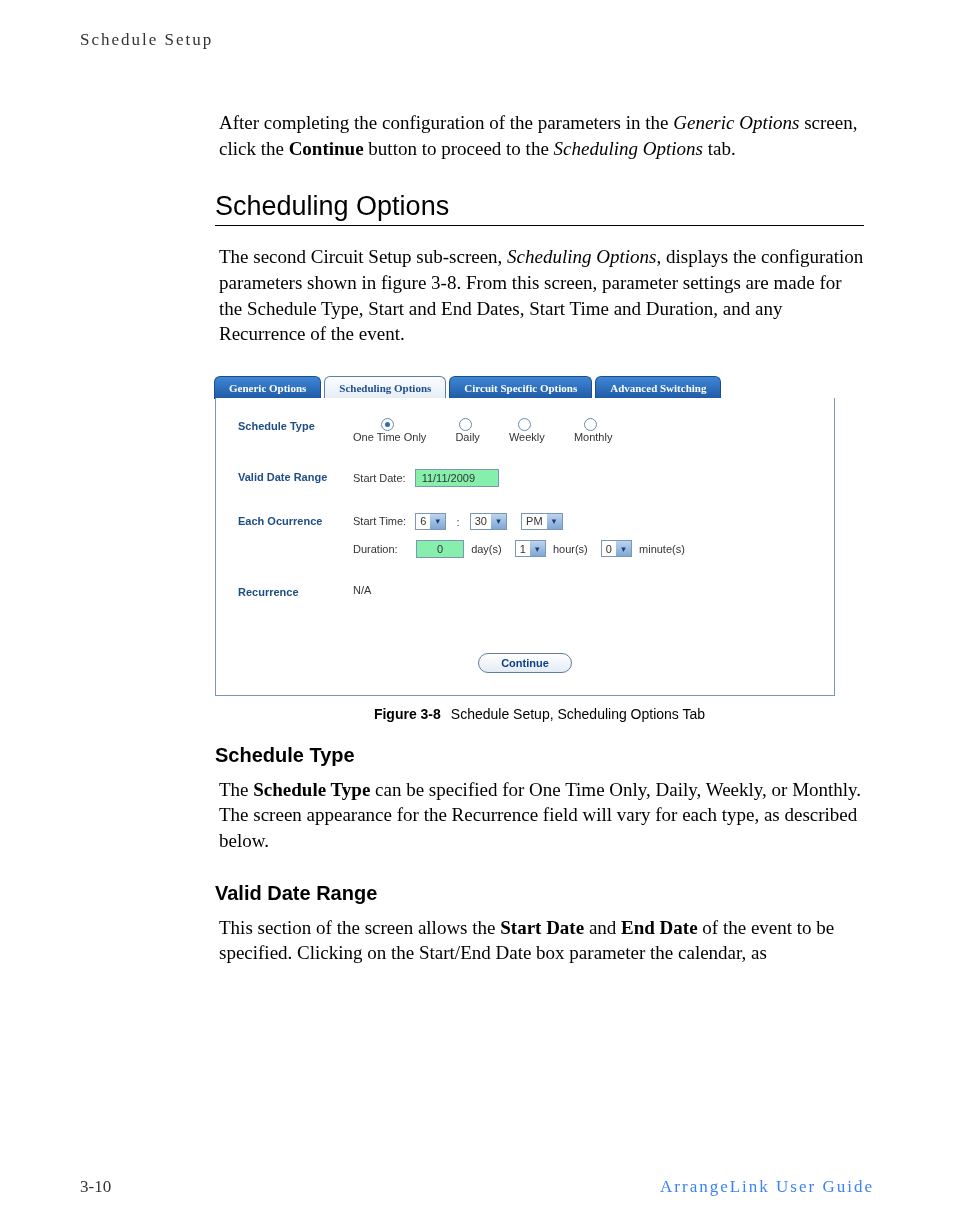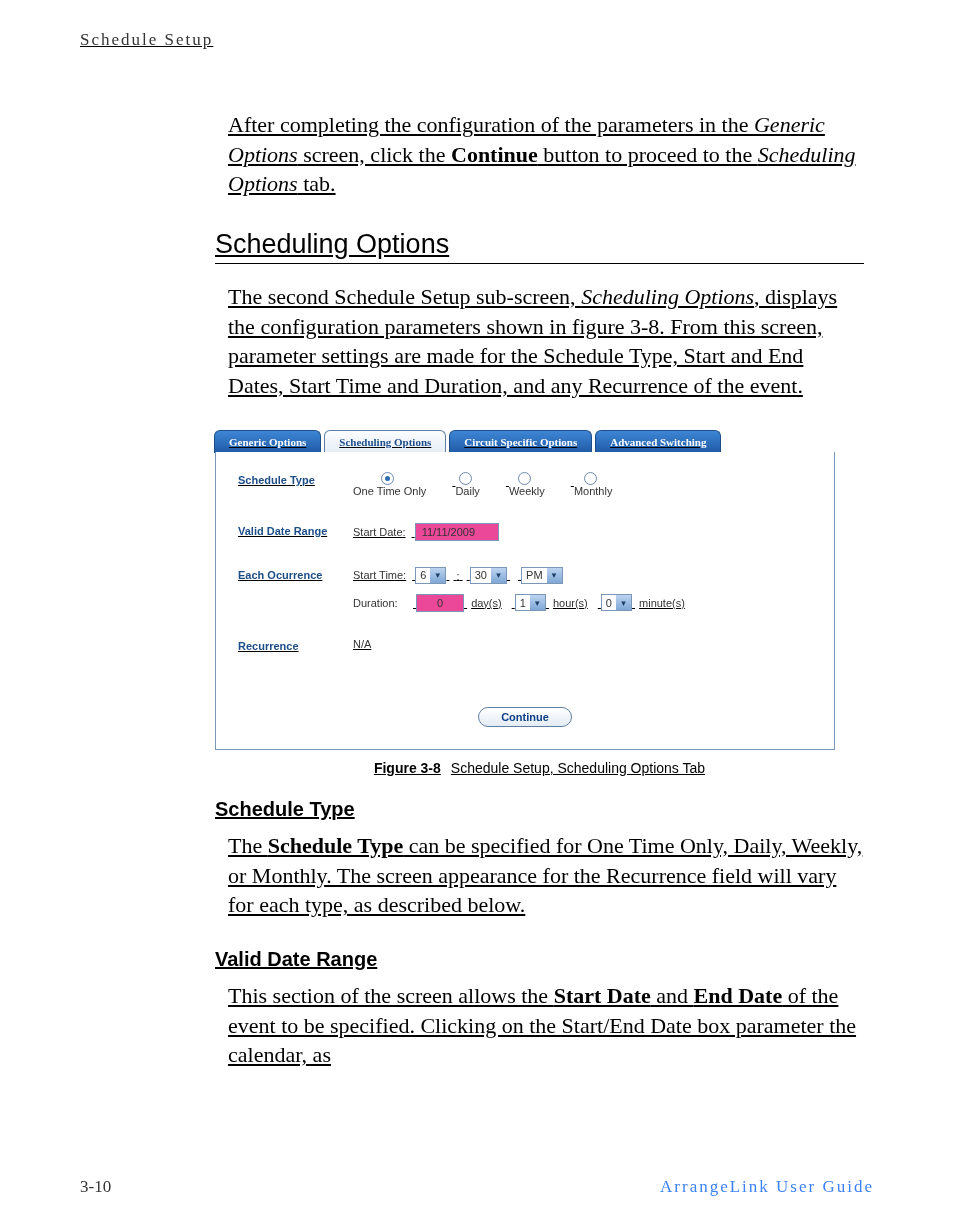--- a/index.html
+++ b/index.html
@@ -9,36 +9,35 @@
     font-family: "Times New Roman", Times, serif;
     color: #000;
     width: 954px;
   }
   .page {
     width: 954px;
     min-height: 1227px;
     padding: 30px 80px 30px 80px;
     box-sizing: border-box;
     position: relative;
-    text-decoration: underline;
   }
   .running-header {
     font-size: 17px;
     letter-spacing: 2px;
     color: #333;
     margin-bottom: 60px;
   }
   .body-column {
     margin-left: 135px;
     margin-right: 10px;
   }
   .para {
-    font-size: 22px;
+    font-size: 19px;
     line-height: 1.35;
-    margin: 0 0 28px 13px;
+    margin: 0 0 28px 4px;
   }
   .ital { font-style: italic; }
   .bold { font-weight: bold; }
   h2.section-title {
     font-family: Arial, Helvetica, sans-serif;
     font-weight: normal;
     font-size: 27px;
     margin: 30px 0 3px 0;
   }
   .rule {
@@ -146,21 +145,21 @@
   .plain-label {
     font-size: 11px;
     color: #333;
     margin-right: 6px;
   }
   .text-input {
     display: inline-block;
     border: 1px solid #7a97b8;
     padding: 2px 6px;
     font-size: 11px;
-    background: #ec4899;
+    background: #86efac;
     min-width: 34px;
     text-align: left;
   }
   .text-input.medium { width: 70px; }
   .text-input.tiny { width: 22px; text-align: center; }
 
   .select {
     display: inline-flex;
     align-items: center;
     border: 1px solid #7a97b8;
@@ -231,21 +230,21 @@
   <div class="body-column">
 
     <p class="para">
       <span>After completing the configuration of the parameters in the </span><span class="ital">Generic Options</span><span> screen, click the </span><span class="bold">Continue</span><span> button to proceed to the </span><span class="ital">Scheduling Options</span><span> tab.</span>
     </p>
 
     <h2 class="section-title">Scheduling Options</h2>
     <hr class="rule">
 
     <p class="para">
-      <span>The second Schedule Setup sub-screen, </span><span class="ital">Scheduling Options</span><span>, displays the configuration parameters shown in figure 3-8. From this screen, parameter settings are made for the Schedule Type, Start and End Dates, Start Time and Duration, and any Recurrence of the event.</span>
+      <span>The second Circuit Setup sub-screen, </span><span class="ital">Scheduling Options</span><span>, displays the configuration parameters shown in figure 3-8. From this screen, parameter settings are made for the Schedule Type, Start and End Dates, Start Time and Duration, and any Recurrence of the event.</span>
     </p>
 
     <div class="screenshot-wrap">
       <div class="tabs">
         <div class="tab active-blue">Generic Options</div>
         <div class="tab inactive-light">Scheduling Options</div>
         <div class="tab active-blue">Circuit Specific Options</div>
         <div class="tab active-blue">Advanced Switching</div>
       </div>
       <div class="screenshot">

